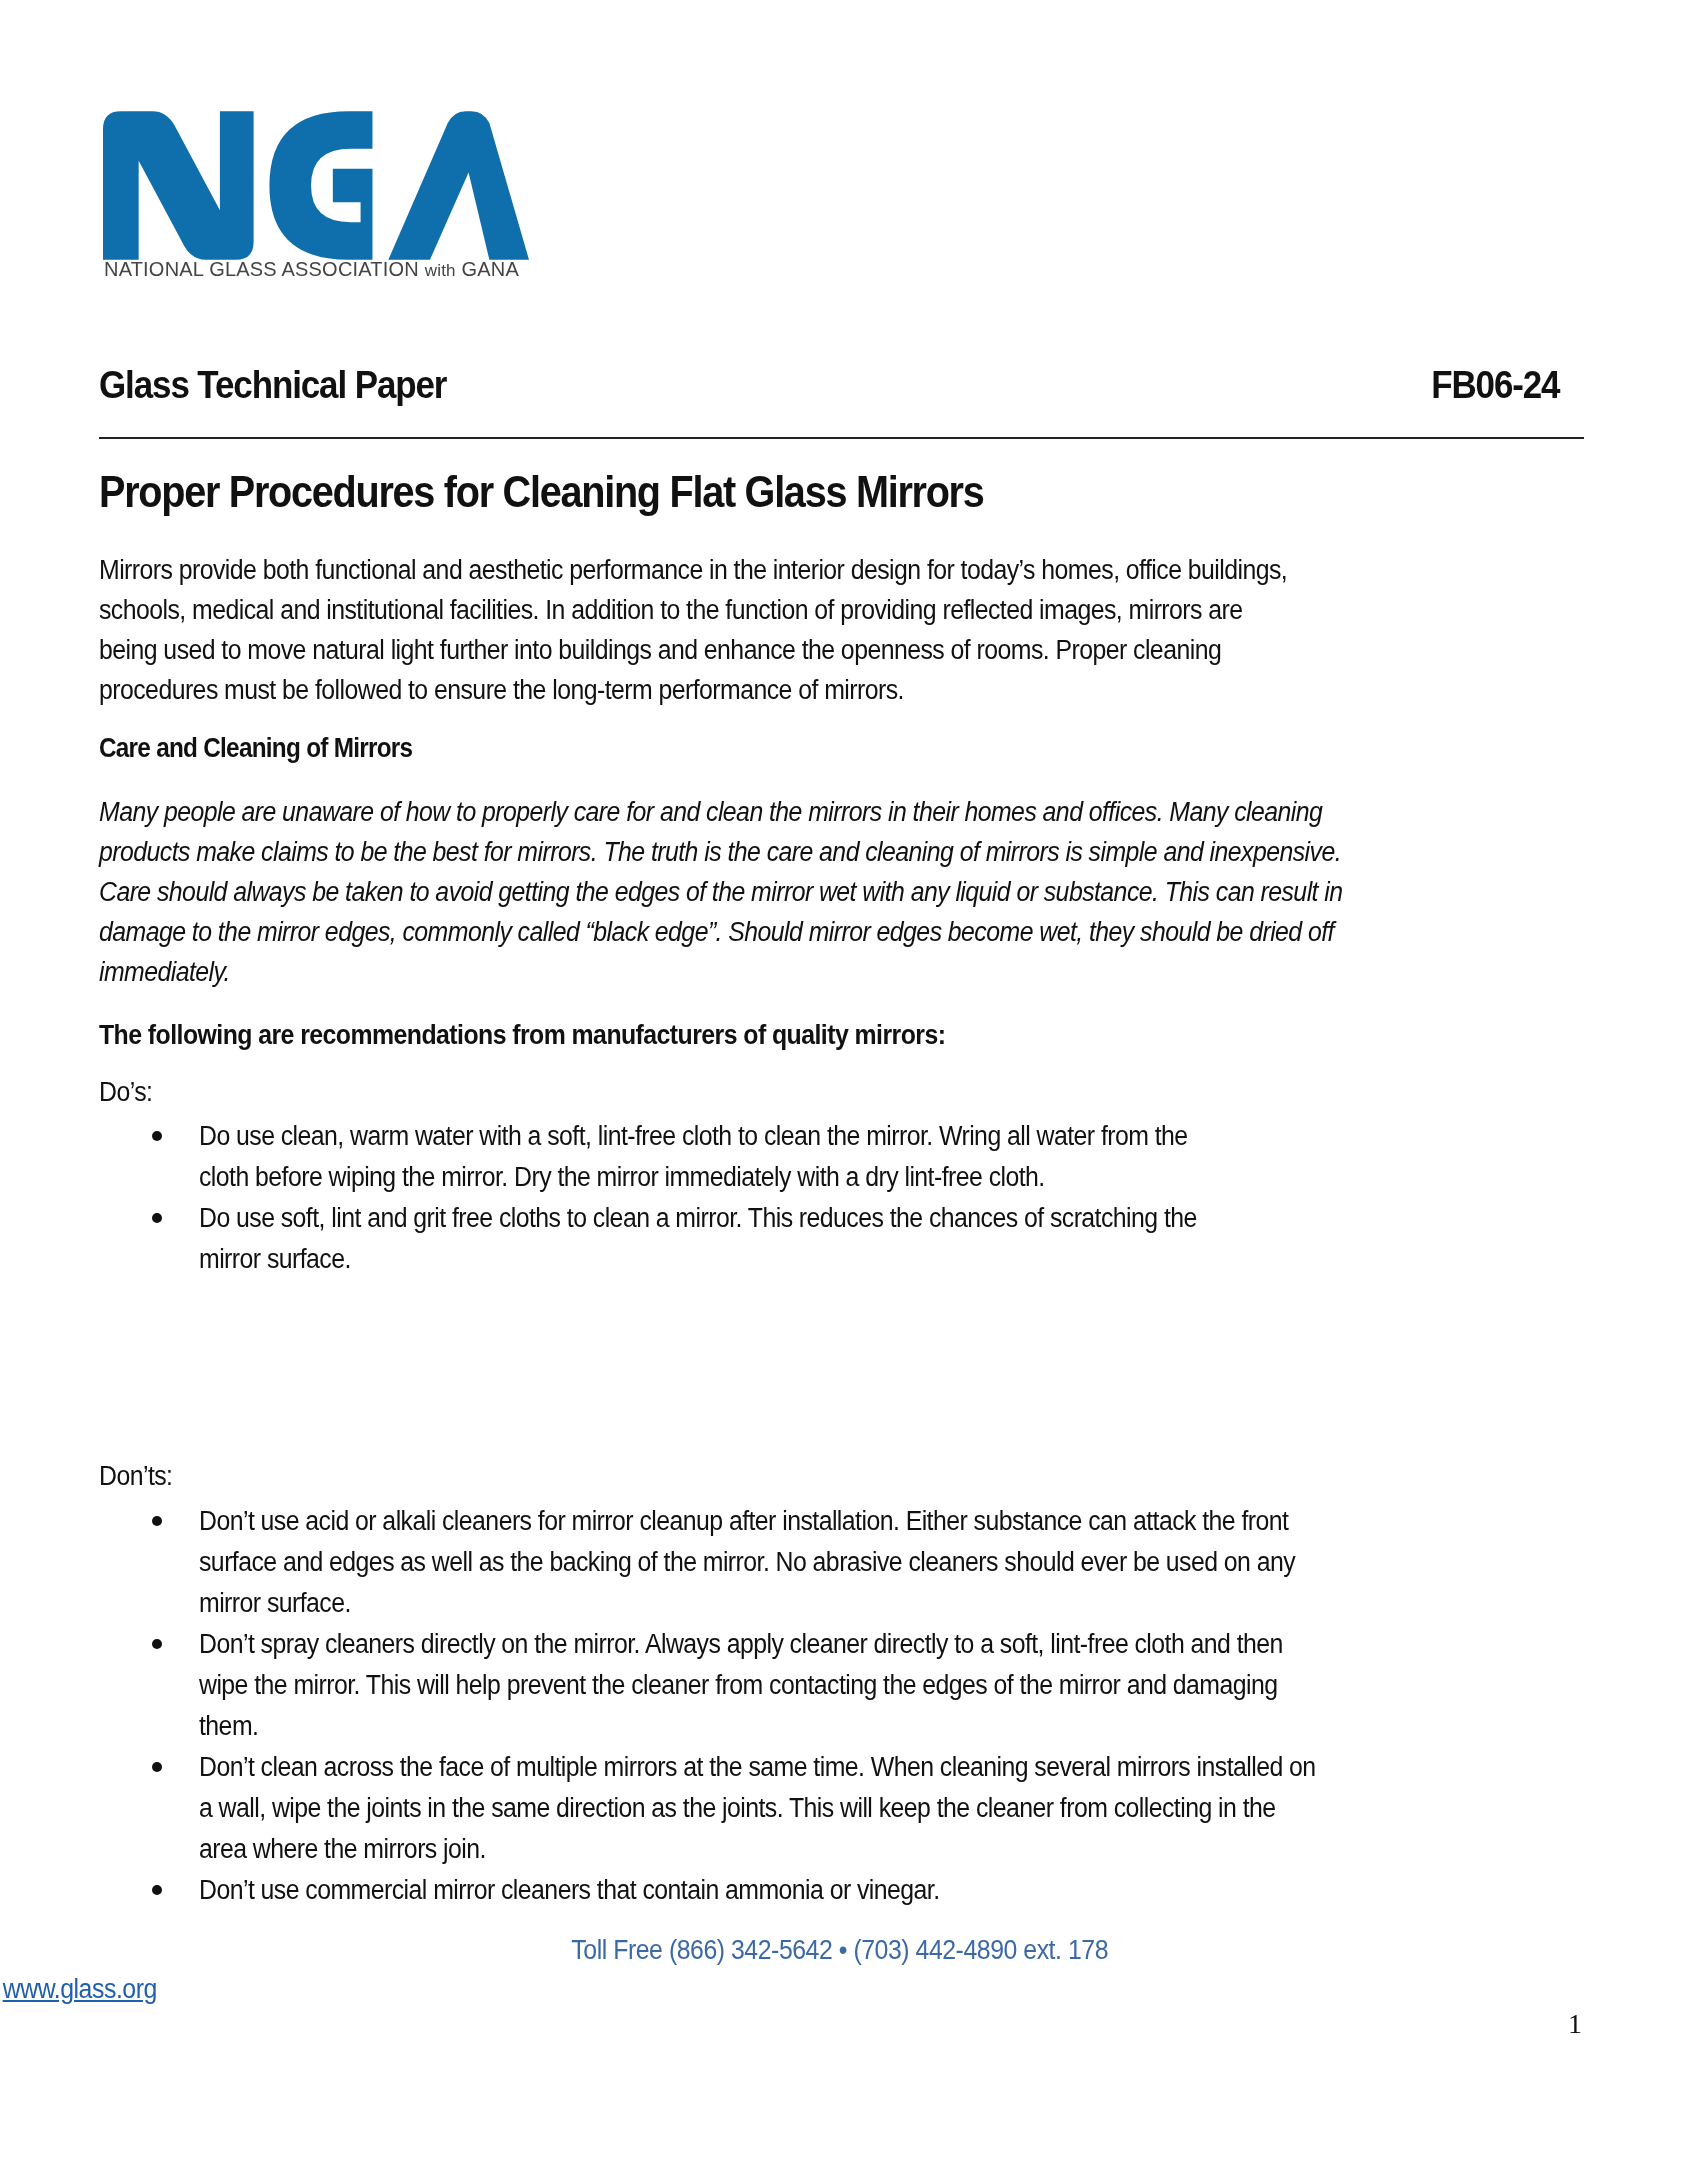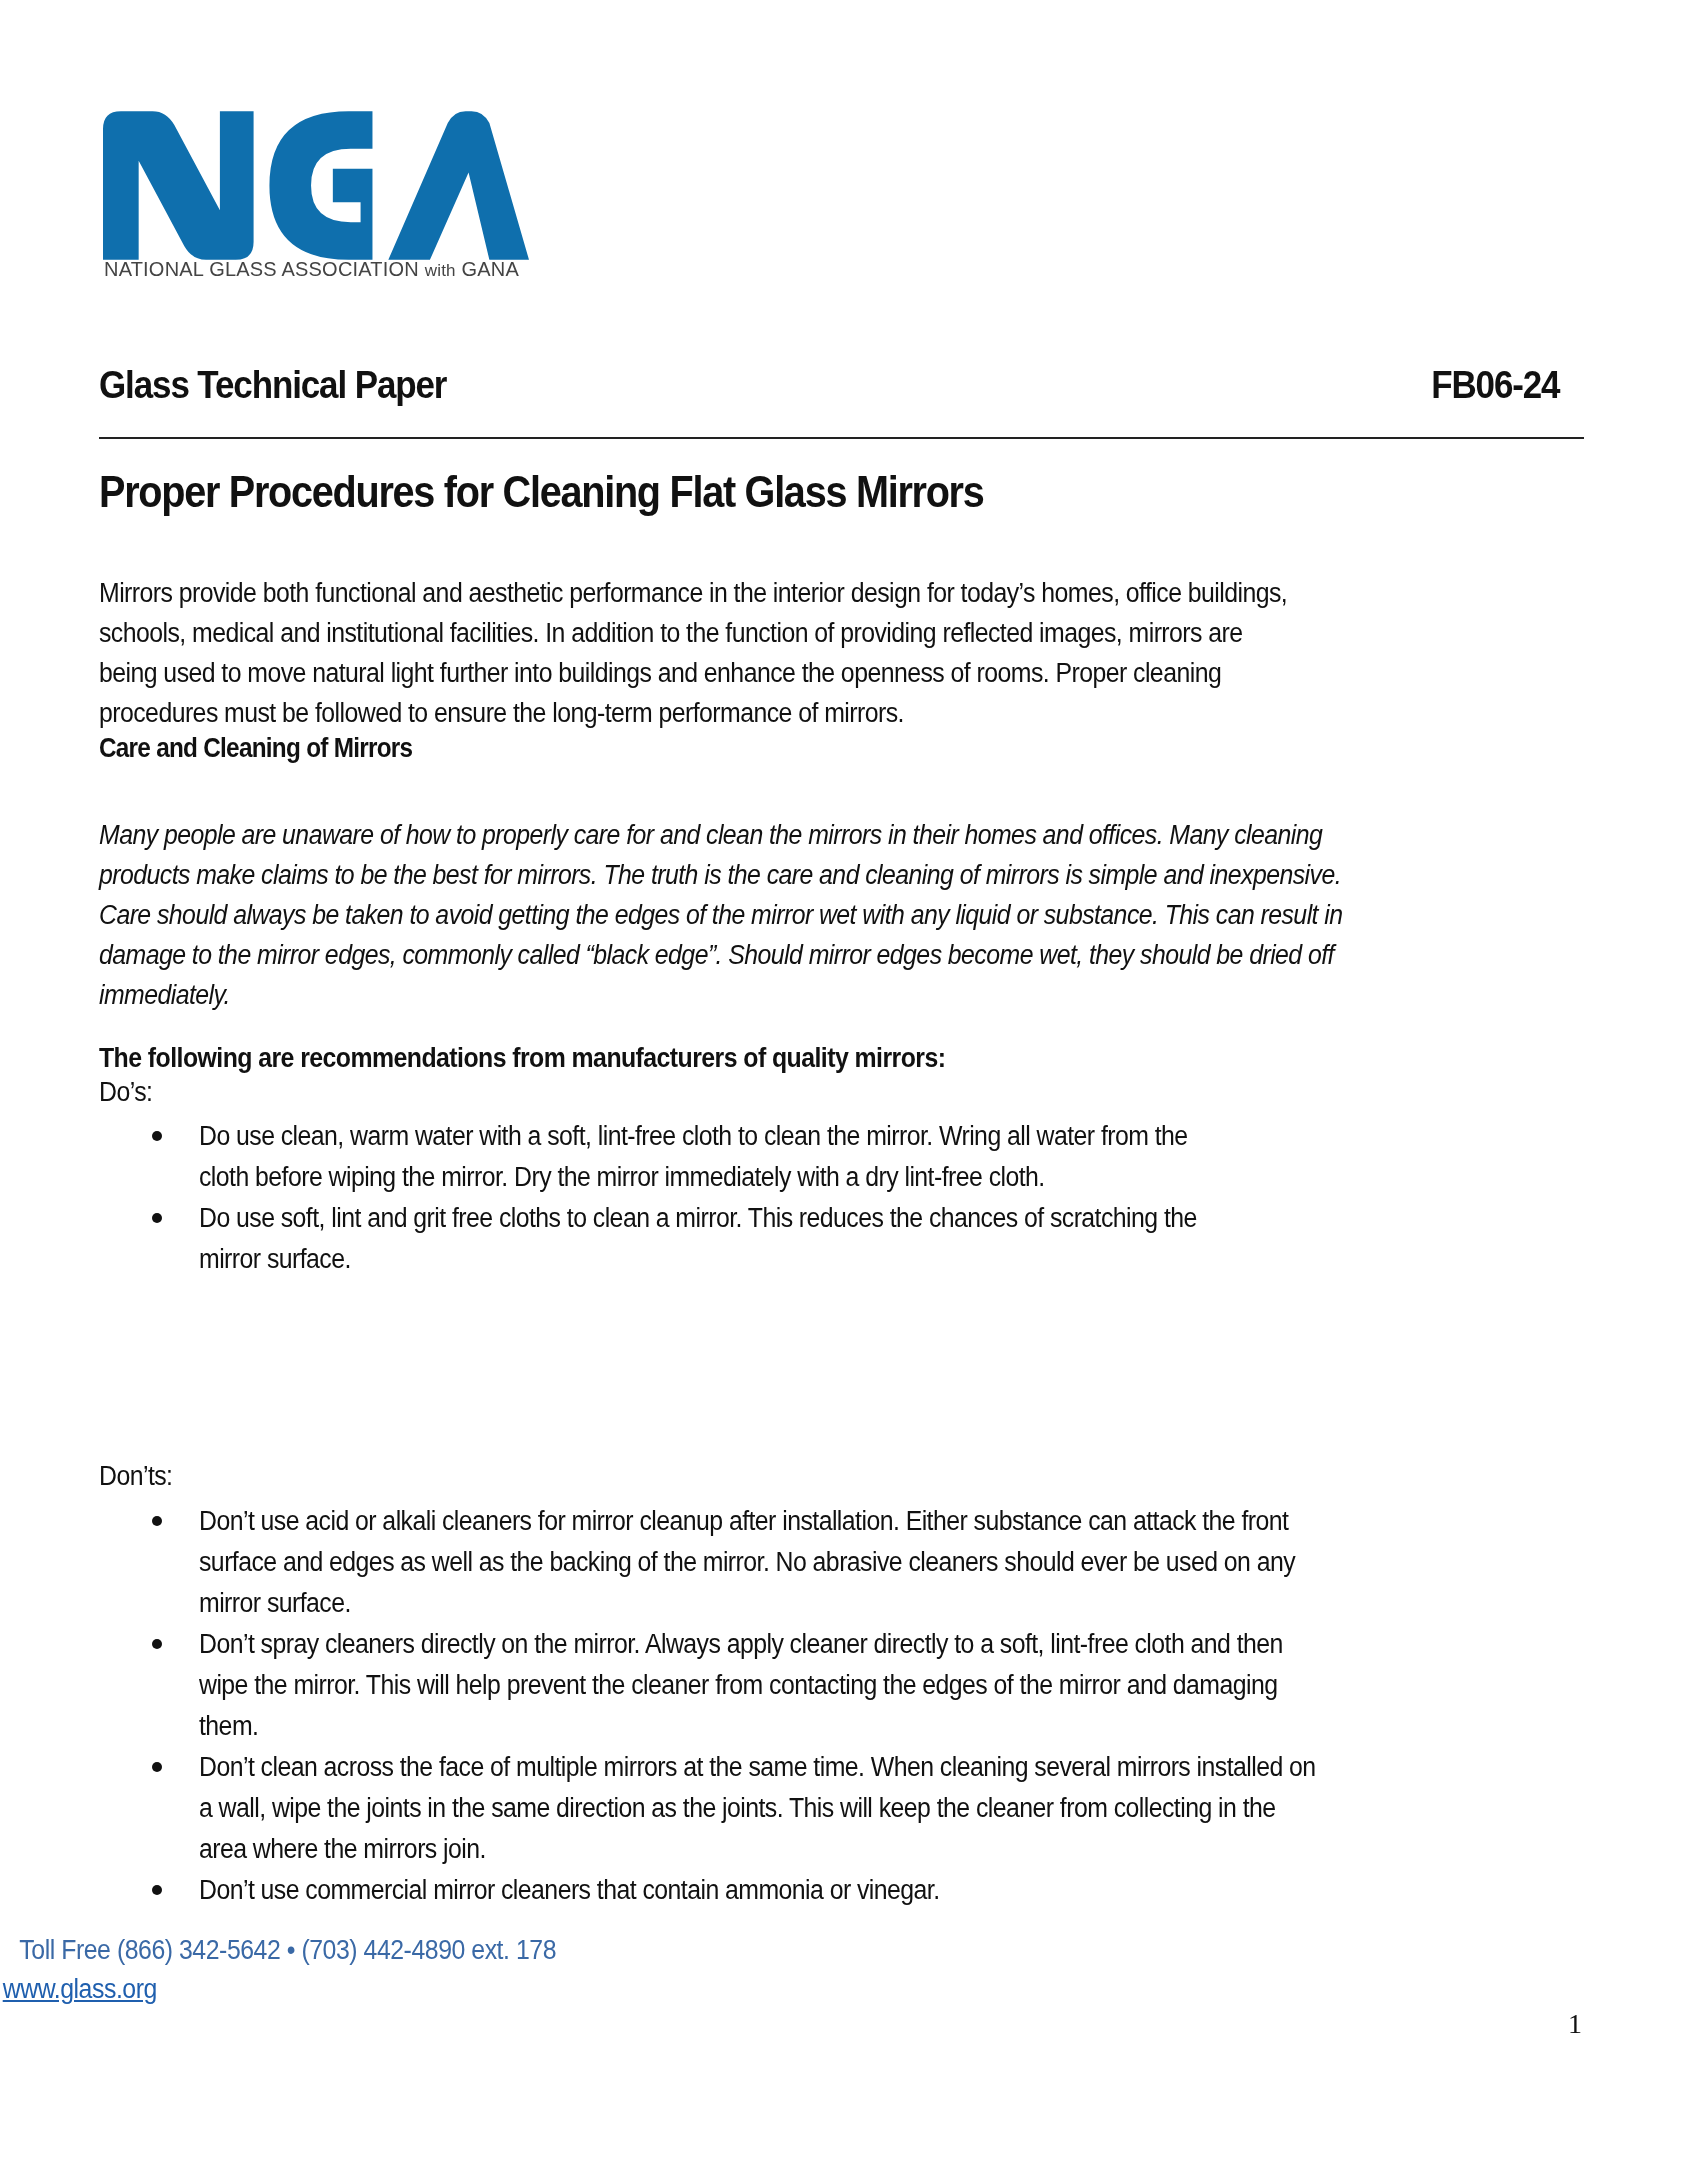--- a/index.html
+++ b/index.html
@@ -34,21 +34,21 @@
     .rule { position: absolute; left: 99px; top: 437px; width: 1485px; height: 0; border-top: 2px solid #222; }
 
     .title {
       position: absolute; left: 99px; top: 467px; white-space: nowrap;
       font-size: 44px; font-weight: bold; letter-spacing: -1.4px;
       transform: scaleX(0.9); transform-origin: left top;
     }
 
     .body-text {
       position: absolute; left: 99px; width: 1505px;
-      font-size: 27px; line-height: 40px; letter-spacing: -0.6px; margin-top: 23px;
+      font-size: 27px; line-height: 40px; letter-spacing: -0.6px;
     }
     .body-text .ln { display: block; white-space: nowrap; transform: scaleX(0.92); transform-origin: left center; }
 
     .subhead {
       position: absolute; left: 99px; top: 733px;
       font-size: 27px; font-weight: bold; letter-spacing: -0.8px; white-space: nowrap;
       transform: scaleX(0.9); transform-origin: left top;
     }
 
     .list-label {
@@ -59,21 +59,21 @@
     .bullet-item { position: relative; padding-left: 100px; }
     .bullet-dot {
       position: absolute; left: 53px; top: 15px; width: 10px; height: 10px; border-radius: 50%; background: #111;
     }
     .bullet-item .ln {
       display: block; white-space: nowrap; font-size: 27px; line-height: 41px; letter-spacing: -0.6px;
       transform: scaleX(0.92); transform-origin: left center;
     }
 
     .footer-contact {
-      position: absolute; left: 0; width: 1683px; top: 1935px; 
+      position: absolute; left: 0; width: 1683px; top: 1935px; text-align: center;
       font-size: 27px; color: #3a69a6; letter-spacing: -0.5px;
     }
     .footer-contact .inner { display: inline-block; transform: scaleX(0.92); margin-left: -4px; }
     .footer-link {
       position: absolute; left: 0; width: 1683px; top: 1974px; text-align: left;
       font-size: 27px; letter-spacing: -0.5px;
     }
     .footer-link a { color: #1f5fae; text-decoration: underline; display: inline-block; transform: scaleX(0.92); margin-left: -4px; }
     .page-number {
       position: absolute; left: 1568px; top: 2008px;

